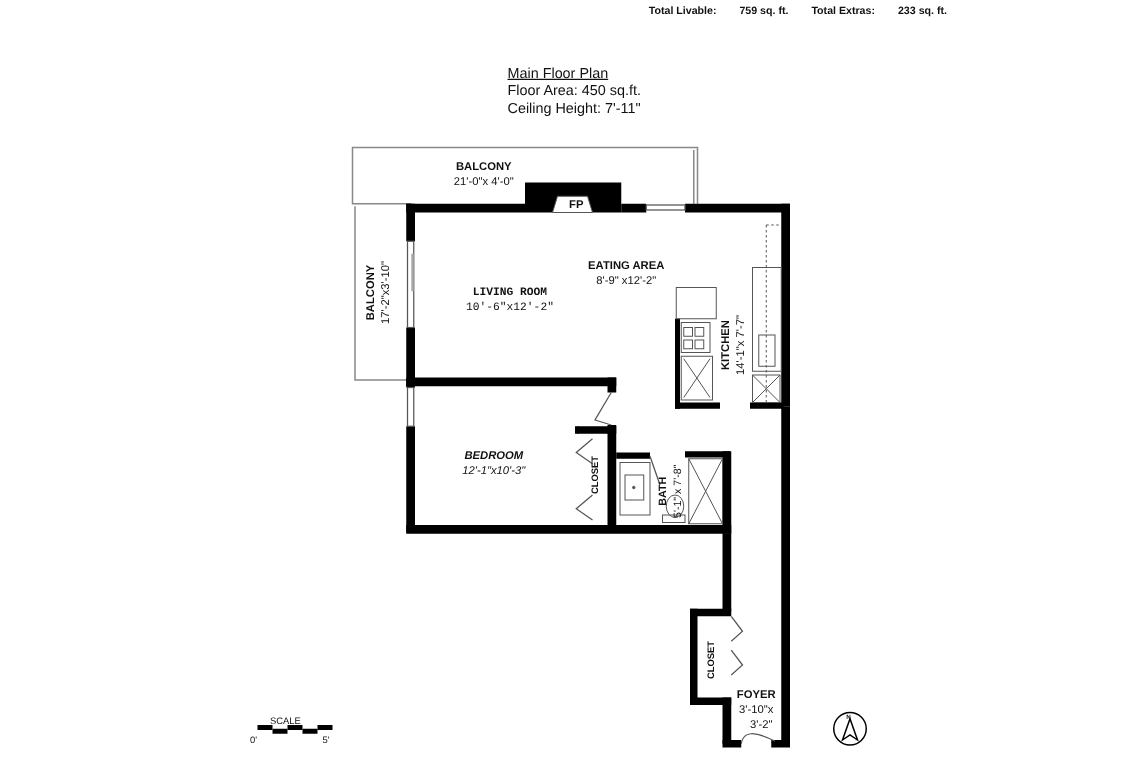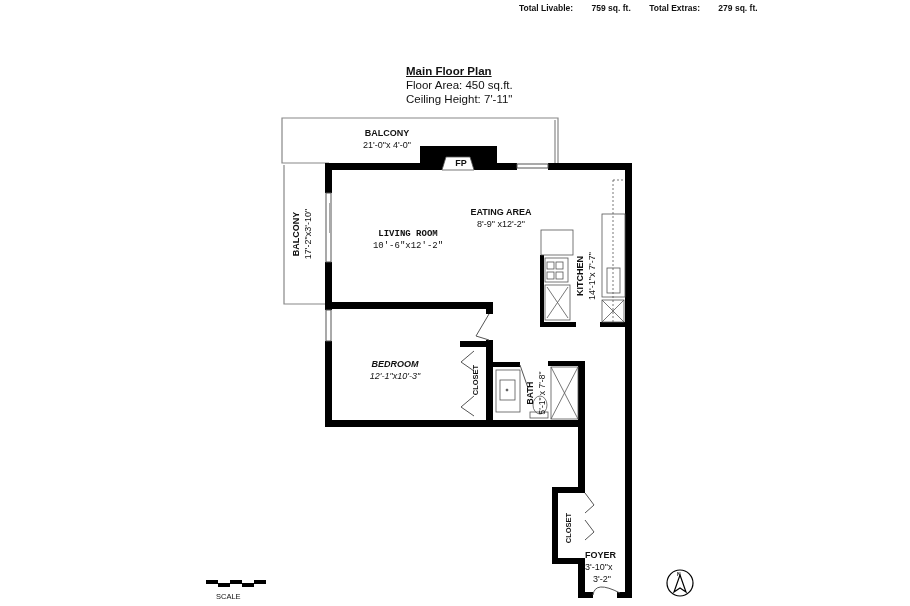--- a/index.html
+++ b/index.html
@@ -2,37 +2,37 @@
 <html><head>
 <meta charset="utf-8">
 <style>
   html,body{margin:0;padding:0;background:#ffffff;}
   body{width:910px;height:606px;position:relative;overflow:hidden;font-family:"Liberation Sans",sans-serif;color:#111;}
   .abs{position:absolute;}
   .hdr{top:3px;left:509px;font-size:8.5px;font-weight:bold;white-space:nowrap;}
   .hdr span{margin-right:6px;margin-left:10px;}
   .hdr .v{font-weight:bold;}
   .title-block{top:52px;left:406px;font-size:11.5px;line-height:14px;}
-  .title-block .t{font-weight:bold;text-decoration:underline;margin-top:12px;}
+  .title-block .t{font-weight:normal;text-decoration:underline;}
   .lbl{position:absolute;font-size:9px;text-align:center;white-space:nowrap;line-height:12px;}
   .lbl .n{font-weight:bold;}
   .rot{transform:rotate(-90deg);transform-origin:center center;}
   svg{position:absolute;left:0;top:0;}
-  .scale{left:200px;top:592px;font-size:7.5px;padding-left:16px;}
+  .scale{left:200px;top:572px;font-size:7.5px;padding-left:16px;}
   .scale .z{position:absolute;top:15px;left:0;}
   .scale .f{position:absolute;top:15px;left:58px;}
 </style>
 </head>
 <body>
 
 <div class="abs hdr">
   <span>Total Livable:</span>
   <span class="v">759 sq. ft.</span>
   <span>Total Extras:</span>
-  <span class="v">279 sq. ft.</span>
+  <span class="v">233 sq. ft.</span>
 </div>
 
 <div class="abs title-block">
   <div class="t">Main Floor Plan</div>
   <div>Floor Area: 450 sq.ft.</div>
   <div>Ceiling Height: 7'-11"</div>
 </div>
 
 <svg width="910" height="606">
 
@@ -180,21 +180,21 @@
 
 <div class="lbl rot n" style="left:456px;top:374px;width:40px;font-size:7.5px;font-weight:bold;">CLOSET</div>
 
 <div class="lbl rot" style="left:508px;top:381px;width:56px;font-size:8.5px;">
   <div class="n">BATH</div>
   <div>5'-1" x 7'-8"</div>
 </div>
 
 <div class="lbl rot" style="left:549px;top:522px;width:40px;font-size:7.5px;font-weight:bold;">CLOSET</div>
 
-<div class="lbl" style="left:585px;top:549px;width:40px;text-align:left;">
+<div class="lbl" style="left:585px;top:549px;width:40px;text-align:center;">
   <div class="n">FOYER</div>
   <div>3'-10"x</div>
   <div style="padding-left:8px;">3'-2"</div>
 </div>
 
 <div class="abs scale">
   <div>SCALE</div>
   <div class="z">0'</div>
   <div class="f">5'</div>
 </div>

